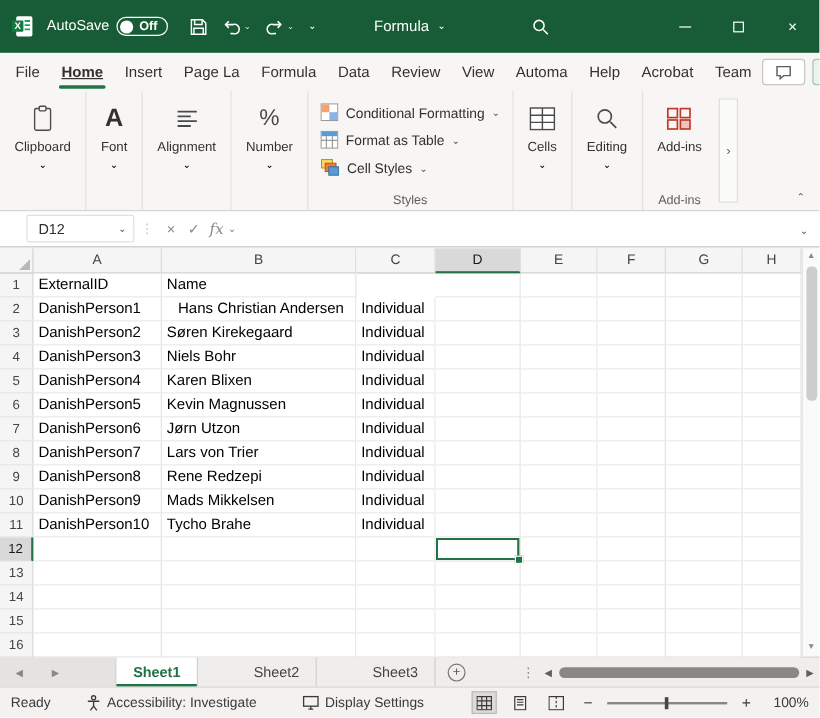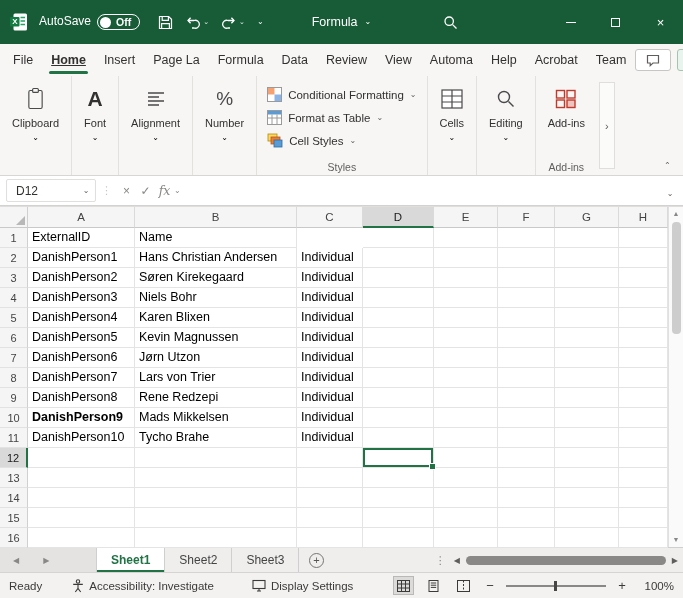--- a/index.html
+++ b/index.html
@@ -60,21 +60,21 @@
   .sitem .chev { color: #605e5c; }
   .more-panel { width: 16px; margin: 6px 2px; border: 1px solid #e0dedب; border: 1px solid #e0dedb;
     background: #fbfbfa; display: flex; align-items: center; justify-content: center;
     color: #605e5c; font-size: 11px; }
   .collapse-ribbon { position: absolute; right: 12px; bottom: 5px; color: #605e5c; }
   .rot180 { display: inline-block; transform: rotate(180deg); }
 
   
   .formulabar { height: 30px; background: #fff; display: flex; align-items: center;
     border-bottom: 1px solid #d4d2d0; }
-  .name-box { width: 90px; height: 23px; margin-left: 6px; border: 1px solid #e1dfdd;
+  .name-box { width: 90px; height: 23px; margin-left: 22px; border: 1px solid #e1dfdd;
     border-radius: 2px; background: #fff; display: flex; align-items: center;
     font-size: 12px; color: #323130; padding-left: 9px; }
   .name-box .chev { margin-left: auto; width: 18px; text-align: center; color: #605e5c; }
   .fb-dots { color: #c8c6c4; font-size: 11px; padding: 0 5px; }
   .fbtn { width: 19px; text-align: center; color: #8a8886; font-size: 12px; }
   .fx { font-family: "DejaVu Serif", serif; font-style: italic; font-size: 12.5px; }
   .formula-input { flex: 1; height: 100%; }
   .fb-expand { width: 26px; text-align: center; color: #605e5c; }
 
   
@@ -105,21 +105,21 @@
     display: flex; flex-direction: column; align-items: center; padding: 3px 0; }
   .vscroll .arr { font-size: 7px; color: #8a8886; line-height: 8px; }
   .vthumb { width: 9px; height: 112px; background: #cdcdcd; border-radius: 4px; margin-top: 4px; }
   .vspacer { flex: 1; }
 
   
   .tabsbar { height: 25px; display: flex; align-items: stretch; background: #efeeed;
     border-top: 1px solid #cfcfcf; }
   .tabnav { width: 96px; background: #e4e3e2; display: flex; align-items: center;
     gap: 24px; padding-left: 13px; color: #8a8886; font-size: 8px; }
-  .stabs { display: flex; }
+  .stabs { display: flex; gap: 32px; }
   .stab { padding: 0 14px; display: flex; align-items: center; font-size: 12px; color: #444;
     border-right: 1px solid #cfcfcf; position: relative; white-space: nowrap; }
   .stab:first-child { border-left: 1px solid #cfcfcf; }
   .stab.active { background: #fff; color: #217346; font-weight: bold; }
   .stab.active::after { content:''; position: absolute; left: 0; right: 0; bottom: 0;
     height: 2px; background: #217346; }
   .add-sheet { width: 34px; display: flex; align-items: center; justify-content: center; }
   .add-circle { width: 15px; height: 15px; border: 1px solid #767574; border-radius: 50%;
     color: #555; font-size: 11px; line-height: 13px; text-align: center; }
   .tab-dots { margin-left: auto; display: flex; align-items: center; color: #8a8886;
@@ -416,21 +416,21 @@
           <div class="cell" style="width: 66px; margin-top: 28px;">Kind</div>
           <div class="cell" style="width: 71px;"></div>
           <div class="cell" style="width: 64px;"></div>
           <div class="cell" style="width: 57px;"></div>
           <div class="cell" style="width: 64px;"></div>
           <div class="cell" style="width: 49px;"></div>
         </div>
         <div class="grow">
           <div class="rowh">2</div>
           <div class="cell" style="width: 107px;">DanishPerson1</div>
-          <div class="cell" style="width: 162px;">Hans Christian Andersen</div>
+          <div class="cell" style="width: 162px; text-align: center;">Hans Christian Andersen</div>
           <div class="cell" style="width: 66px;">Individual</div>
           <div class="cell" style="width: 71px;"></div>
           <div class="cell" style="width: 64px;"></div>
           <div class="cell" style="width: 57px;"></div>
           <div class="cell" style="width: 64px;"></div>
           <div class="cell" style="width: 49px;"></div>
         </div>
         <div class="grow">
           <div class="rowh">3</div>
           <div class="cell" style="width: 107px;">DanishPerson2</div>
@@ -503,21 +503,21 @@
           <div class="cell" style="width: 162px;">Rene Redzepi</div>
           <div class="cell" style="width: 66px;">Individual</div>
           <div class="cell" style="width: 71px;"></div>
           <div class="cell" style="width: 64px;"></div>
           <div class="cell" style="width: 57px;"></div>
           <div class="cell" style="width: 64px;"></div>
           <div class="cell" style="width: 49px;"></div>
         </div>
         <div class="grow">
           <div class="rowh">10</div>
-          <div class="cell" style="width: 107px; font-weight: bold;">DanishPerson9</div>
+          <div class="cell" style="width: 107px;">DanishPerson9</div>
           <div class="cell" style="width: 162px;">Mads Mikkelsen</div>
           <div class="cell" style="width: 66px;">Individual</div>
           <div class="cell" style="width: 71px;"></div>
           <div class="cell" style="width: 64px;"></div>
           <div class="cell" style="width: 57px;"></div>
           <div class="cell" style="width: 64px;"></div>
           <div class="cell" style="width: 49px;"></div>
         </div>
         <div class="grow">
           <div class="rowh">11</div>

